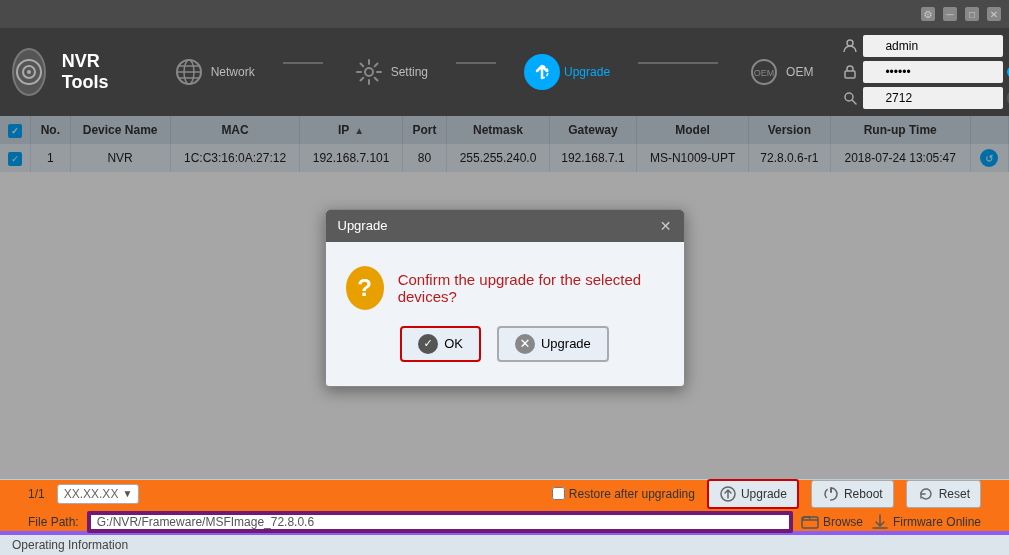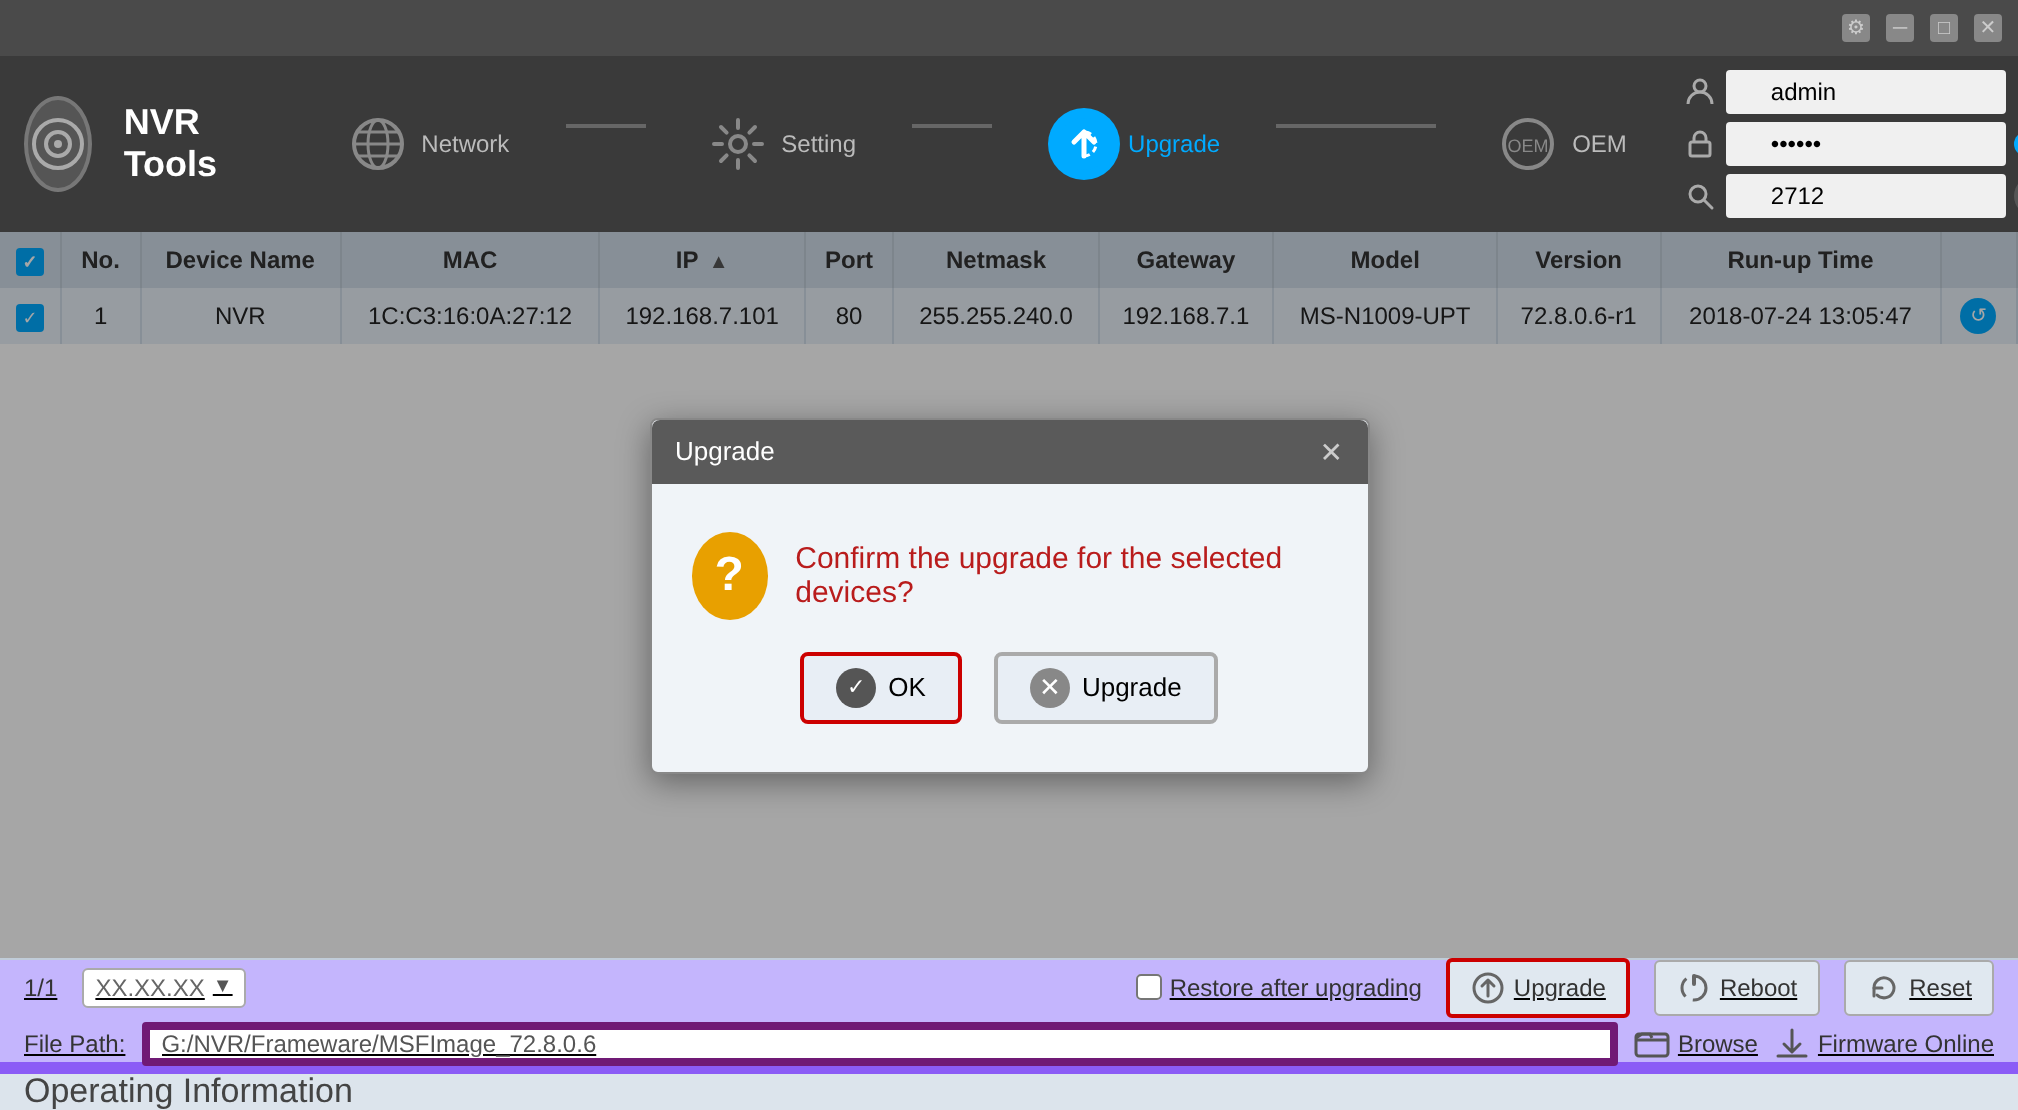--- a/index.html
+++ b/index.html
@@ -167,29 +167,28 @@
     .main-content {
       display: flex;
       flex-direction: column;
       height: calc(555px - 28px - 88px - 52px - 24px);
       background: #f0f4f8;
       position: relative;
     }
 
     
     .bottom-bar {
-      background: #c4b5fd;
+      background: #f97316;
       height: 52px;
       display: flex;
       flex-direction: column;
       justify-content: center;
       gap: 2px;
-      padding: 4px 12px;
+      padding: 4px 28px;
       border-top: 1px solid #c0ccd8;
-      text-decoration: underline;
     }
     .bottom-row1 {
       display: flex; align-items: center; gap: 12px;
     }
     .bottom-row2 {
       display: flex; align-items: center; gap: 8px;
     }
     .page-info { font-size: 12px; color: #333; }
     .version-select {
       display: flex; align-items: center; gap: 0;
@@ -234,22 +233,22 @@
     .browse-btn, .firmware-btn {
       display: flex; align-items: center; gap: 4px;
       font-size: 12px; color: #333; cursor: pointer;
     }
 
     
     .status-bar {
       height: 24px; background: #dce4ec;
       display: flex; align-items: center;
       padding: 0 12px;
-      border-top: 6px solid #8b5cf6;
-      font-size: 17px; color: #444;
+      border-top: 4px solid #8b5cf6;
+      font-size: 12px; color: #444;
     }
 
     
     .modal-overlay {
       position: absolute;
       top: 0; left: 0; right: 0; bottom: 0;
       background: rgba(0,0,0,0.35);
       display: flex; align-items: center; justify-content: center;
       z-index: 100;
     }

